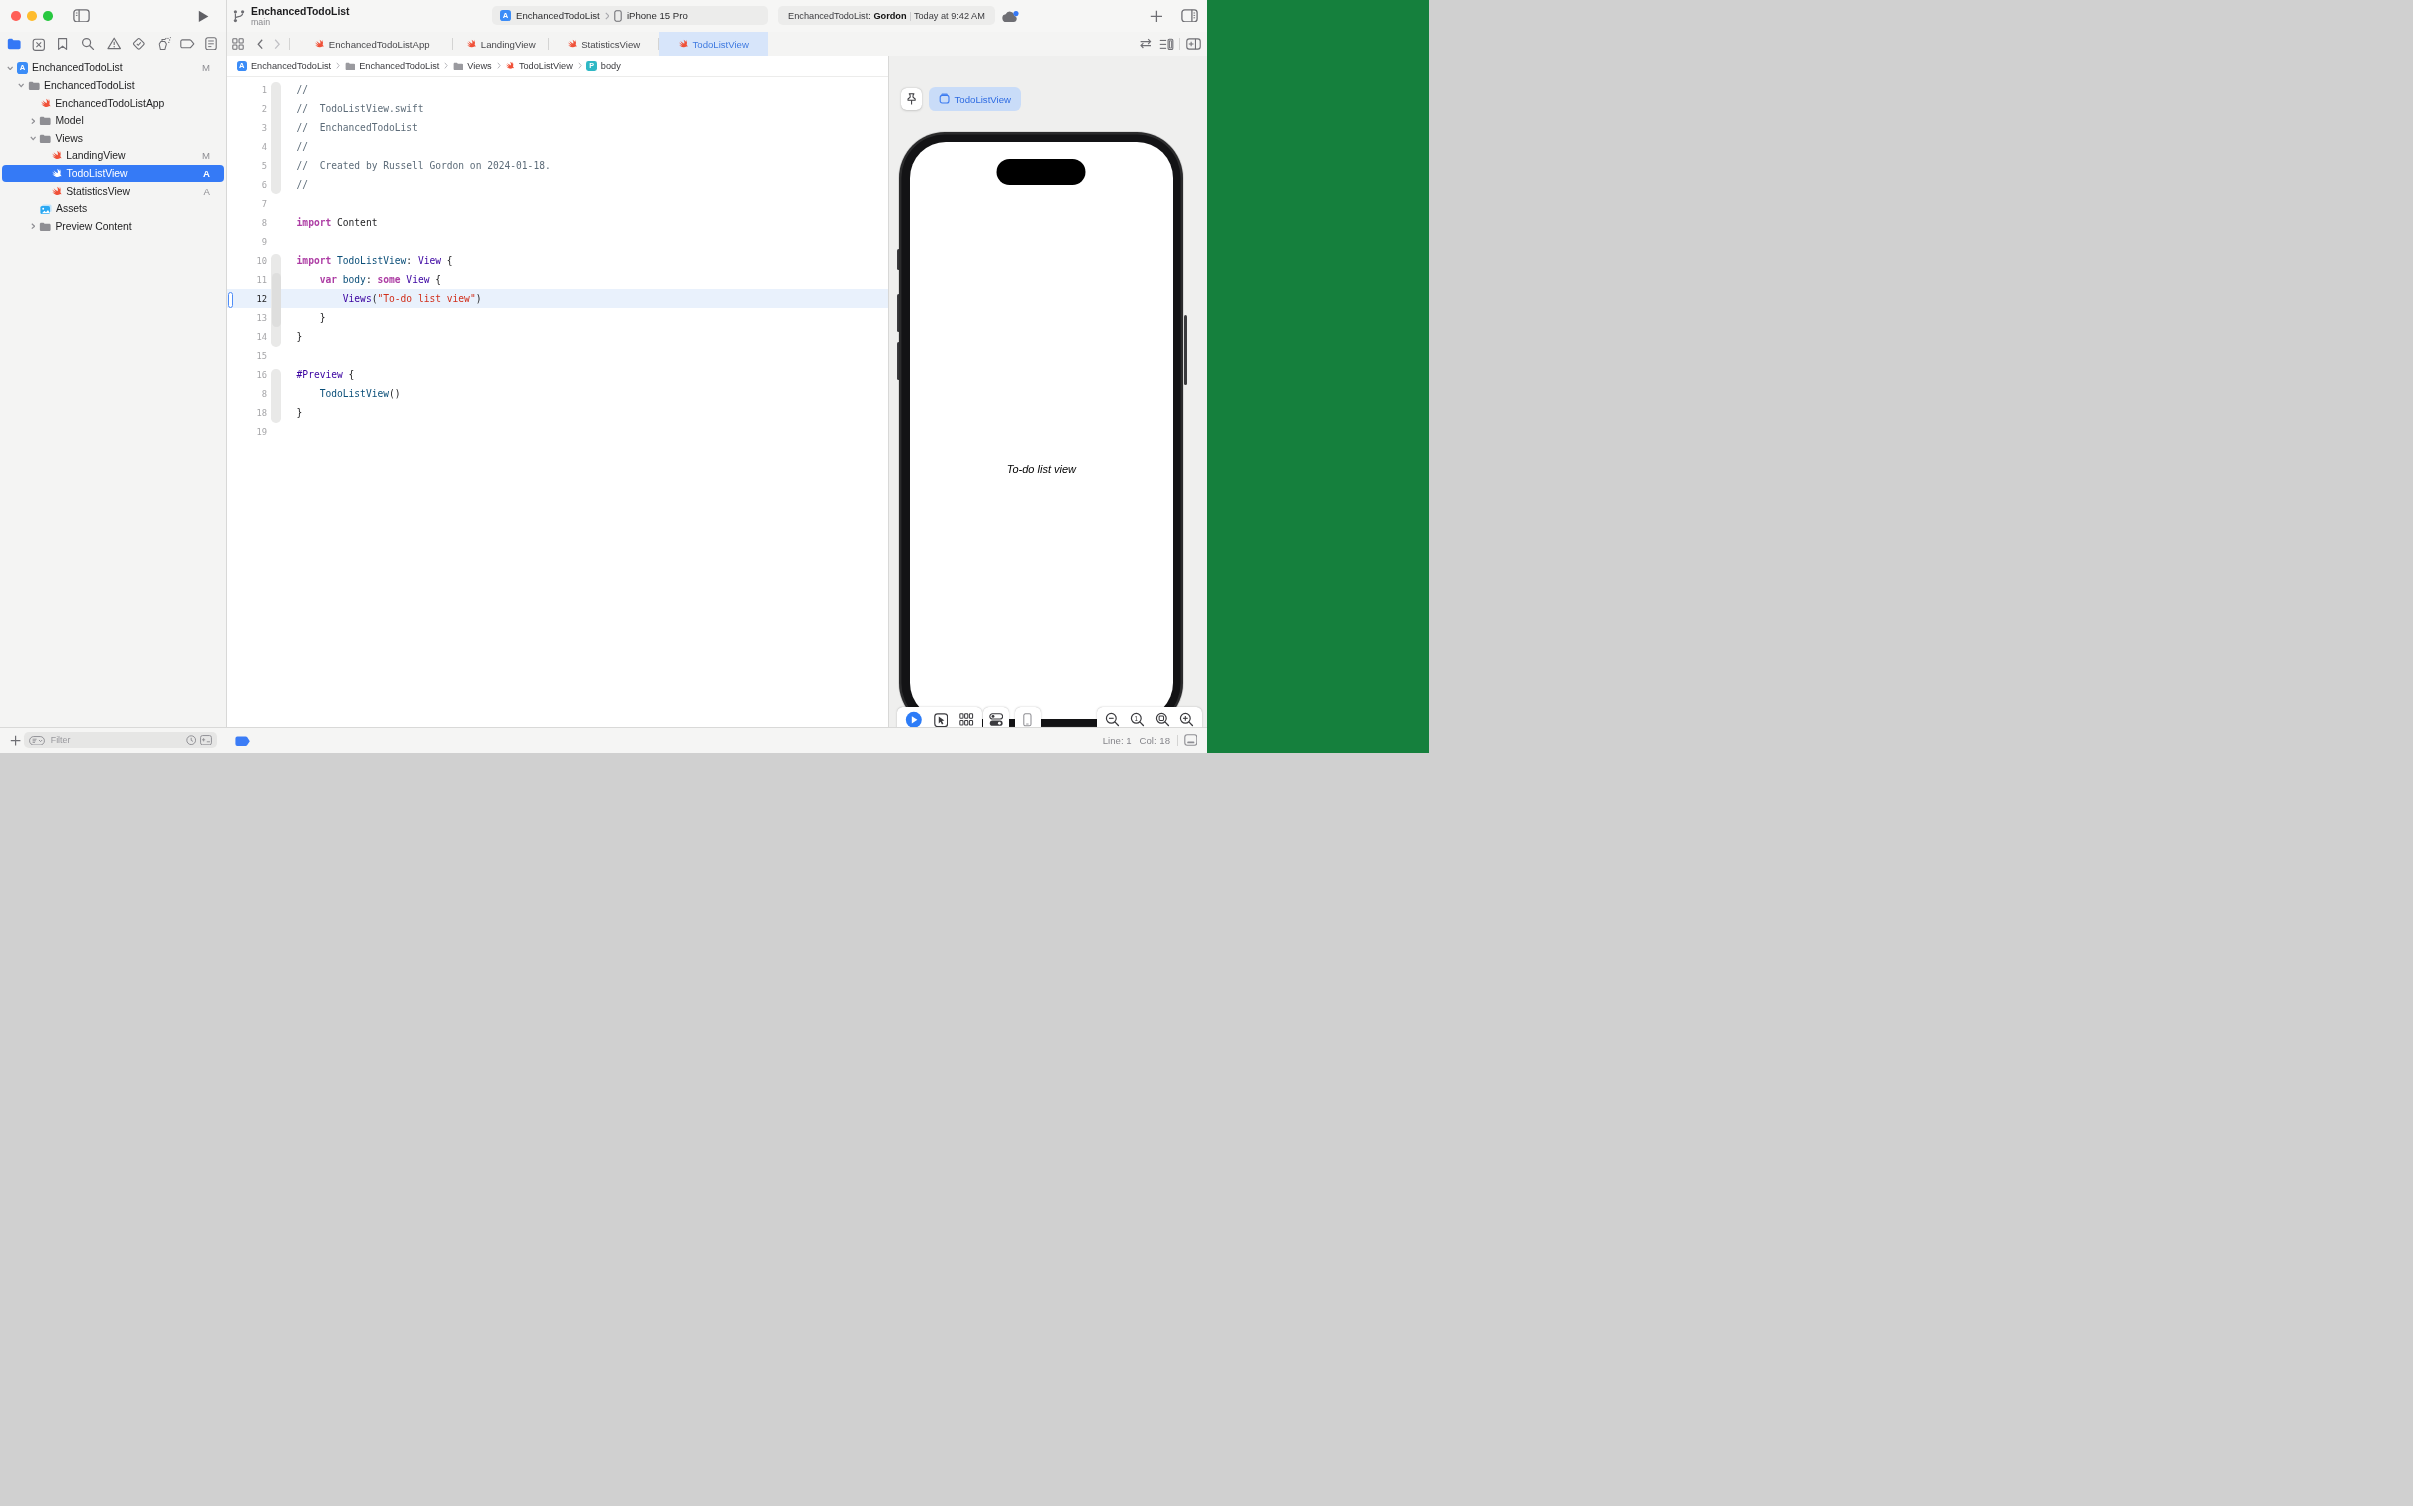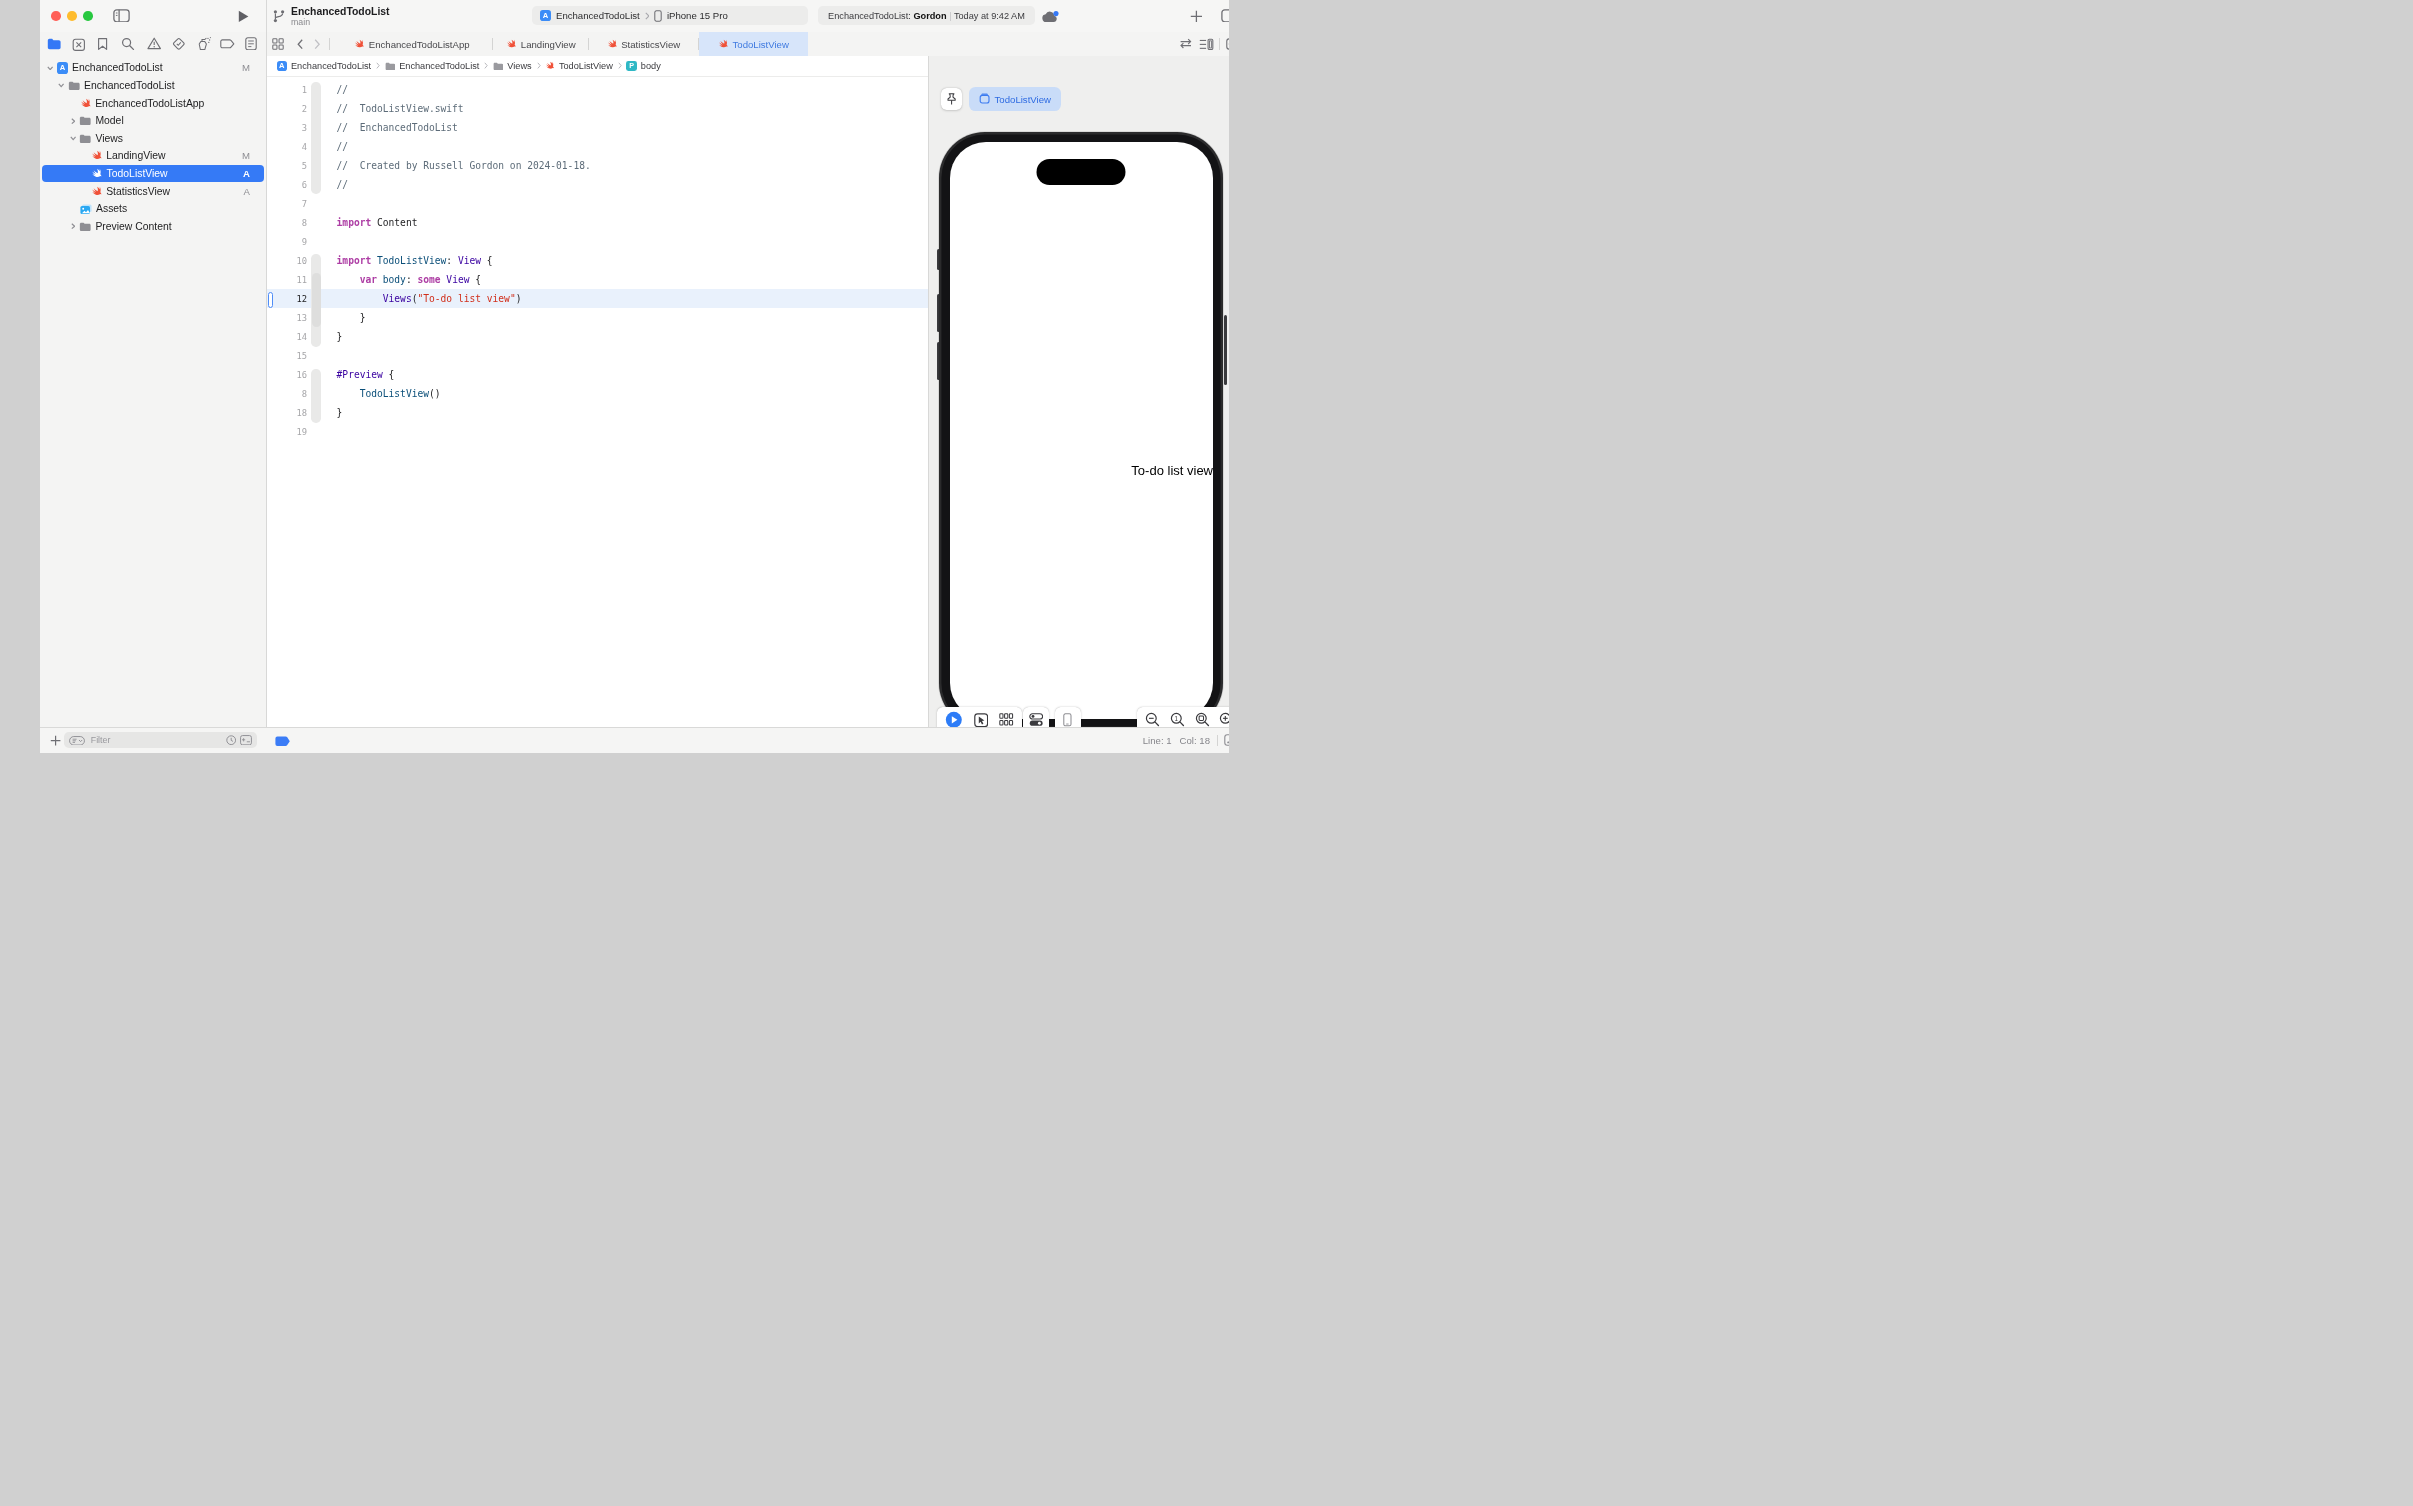--- a/index.html
+++ b/index.html
@@ -1,16 +1,16 @@
 <!DOCTYPE html>
 <html style="font-size:12.8px"><head>
 <meta charset="utf-8">
 <style>
   html,body{margin:0;padding:0;background:#d0d0d0;font-family:"Liberation Sans","DejaVu Sans",sans-serif;}
-  .window{position:relative;width:1189px;height:753px;background:#22c55e;overflow:hidden;color:#1d1d1f;margin-left:40px;}
+  .window{position:relative;width:1429px;height:753px;background:#15803d;overflow:hidden;color:#1d1d1f;}
   .abs{position:absolute;}
   svg{display:block;}
 
   
   .titlebar{position:absolute;left:0;top:0;width:1207px;height:32px;background:#f6f6f5;border-bottom:0.8px solid #dddddc;}
   .tl{width:9.6px;height:9.6px;border-radius:50%;}
   .projtitle{font-size:10.4px;font-weight:bold;color:#1d1d1f;line-height:11.2px;}
   .branchname{font-size:8.8px;color:#8a8a8e;line-height:9.6px;}
   .pill{background:#ececeb;border-radius:4.8px;height:19px;display:flex;align-items:center;gap:4.8px;padding:0 8px;box-sizing:border-box;}
   .pill .t{font-size:9.6px;color:#2c2c2e;white-space:nowrap;}
@@ -58,21 +58,21 @@
   .linemark{position:absolute;left:0.8px;width:5.6px;height:16px;border:1.2px solid #4f8df7;border-radius:2.8px;background:#fff;box-sizing:border-box;}
 
   
   .canvas{position:absolute;left:888px;top:56px;width:318px;height:672px;background:#efefee;border-left:0.8px solid #d8d8d7;}
   .canvasbtn{background:#fff;border-radius:5.6px;box-shadow:0 0 0.8px rgba(0,0,0,.25),0 0.8px 2.4px rgba(0,0,0,.15);display:flex;align-items:center;justify-content:center;}
   .previewpill{background:#c9dcf8;border-radius:6.4px;display:flex;align-items:center;gap:4.8px;padding:0 9.6px;height:24px;font-size:9.6px;color:#2e6be2;}
   .phone{position:absolute;left:10.4px;top:76px;width:284px;height:597px;background:#131315;border-radius:46px;box-shadow:inset 0 0 0 2.4px rgba(255,255,255,.10),0 0 0 0.8px rgba(0,0,0,.12);}
   .screen{position:absolute;left:10.4px;top:10.4px;right:10.4px;bottom:10.4px;background:#fff;border-radius:36px;}
   .island{position:absolute;left:50%;transform:translateX(-50%);top:17px;width:89px;height:26px;background:#000;border-radius:13.6px;}
   .sidebtn{position:absolute;width:3.2px;background:#3a3a3d;border-radius:1.6px;}
-  .previewtext{position:absolute;left:0;top:321px;width:100%;text-align:right;font-size:13px;color:#000;}
+  .previewtext{position:absolute;left:0;top:321px;width:100%;text-align:center;font-size:11px;color:#000;font-style:italic;}
   .ctrlgroup{position:absolute;top:651px;height:25.5px;display:flex;align-items:center;gap:11.2px;padding:0 8px;}
 
   
   .bottombar{position:absolute;left:0;bottom:0;width:1207px;height:25.5px;background:#f5f5f4;border-top:0.8px solid #d9d9d8;}
   .filterfield{position:absolute;left:24px;top:4.8px;width:193px;height:16px;background:#e6e6e5;border-radius:4.8px;display:flex;align-items:center;gap:4px;padding:0 4.8px;box-sizing:border-box;}
   .filterfield input{flex:1;border:none;background:transparent;outline:none;font-size:8.8px;color:#3a3a3e;font-family:"Liberation Sans",sans-serif;}
   .filterfield input::placeholder{color:#98989d;}
   .linecol{font-size:9.6px;color:#86868b;white-space:nowrap;}
 </style>
 </head>

